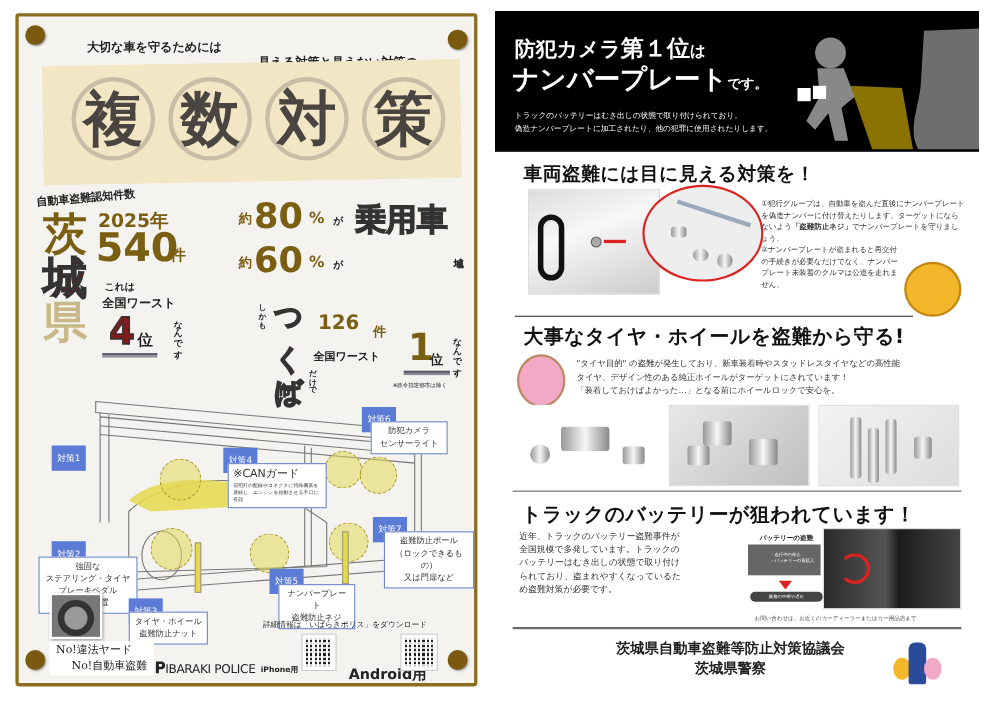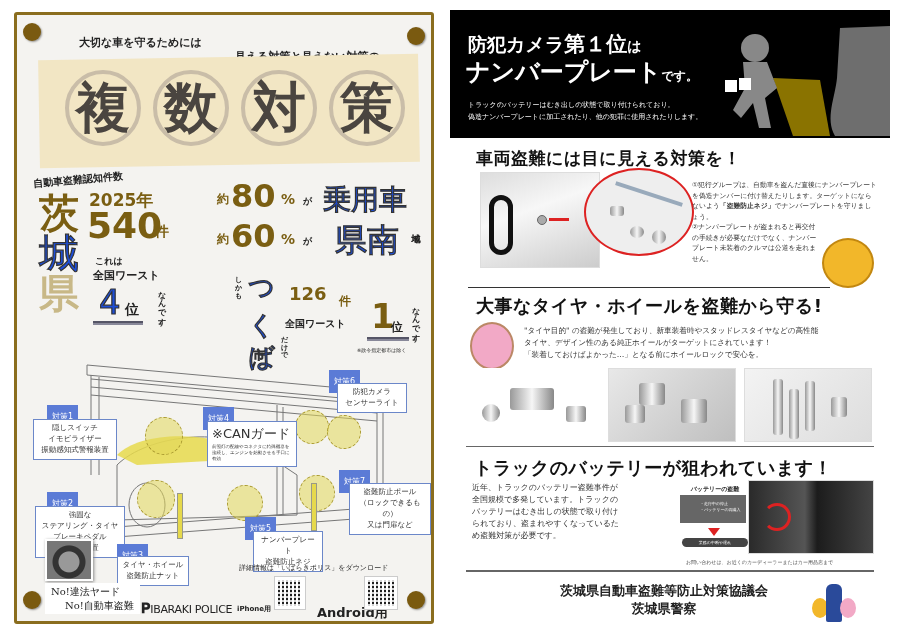--- a/index.html
+++ b/index.html
@@ -5,21 +5,21 @@
 *{box-sizing:border-box;margin:0;padding:0}
 body{width:900px;height:637px;background:#fff;font-family:"DejaVu Sans",sans-serif;position:relative;overflow:hidden;color:#222}
 .abs{position:absolute}
 
 #left{position:absolute;left:14px;top:12px;width:420px;height:612px;background:#f4f3f0;border:3px solid #8a6d1e;border-radius:3px}
 .pin{position:absolute;width:18px;height:18px;border-radius:50%;background:#7a5a10;box-shadow:1px 1px 2px rgba(0,0,0,.4)}
 .kicker{position:absolute;font-weight:bold;font-size:11px;color:#222}
 #band{position:absolute;left:22px;top:42px;width:380px;height:108px;background:#f2e6c4;transform:rotate(-1deg)}
 .kanji-big{position:absolute;top:55px;width:76px;height:76px;border-radius:50%;border:4px solid #c9bda8;display:flex;align-items:center;justify-content:center;font-size:54px;font-weight:bold;color:#4a4540}
 .gold{color:#7a5e12}
-.outline{color:#1d4ed8;-webkit-text-stroke:1.2px #333;font-weight:normal}
+.outline{color:#7f1d1d;-webkit-text-stroke:1.2px #333;font-weight:bold}
 .tag{position:absolute;background:#5b7bd6;color:#fff;font-size:8px;padding:6px 5px}
 .note{position:absolute;background:#fff;border:1px solid #6b87c9;font-size:7.5px;line-height:1.45;text-align:center;padding:3px 4px;color:#333}
 .circle-y{position:absolute;border-radius:50%;background:rgba(225,215,90,.55);border:1px dashed #aa9a30}
 .qr{position:absolute;background:repeating-linear-gradient(90deg,#222 0 2px,#fff 2px 4px),#fff;border:3px solid #fff;outline:1px solid #ccc}
 .qr::after{content:"";position:absolute;inset:0;background:repeating-linear-gradient(0deg,rgba(255,255,255,.8) 0 2px,transparent 2px 4px)}
 
 #hero{position:absolute;left:450px;top:10px;width:440px;height:128px;background:#000;color:#fff}
 .h2{position:absolute;font-weight:bold;font-size:17px;color:#111;letter-spacing:.5px}
 .body-s{position:absolute;font-size:7.5px;line-height:1.55;color:#333}
 .hr{position:absolute;height:2px;background:#666}
@@ -62,21 +62,20 @@
   <div class="abs gold" style="left:200px;top:176px;font-size:12px;font-weight:bold">約</div>
   <div class="abs gold" style="left:214px;top:162px;font-size:32px;font-weight:bold">80</div>
   <div class="abs gold" style="left:264px;top:176px;font-size:14px;font-weight:bold">%</div>
   <div class="abs" style="left:286px;top:180px;font-size:9px;font-weight:bold">が</div>
   <div class="abs outline" style="left:306px;top:166px;font-size:28px">乗用車</div>
 
   <div class="abs gold" style="left:200px;top:216px;font-size:12px;font-weight:bold">約</div>
   <div class="abs gold" style="left:214px;top:202px;font-size:32px;font-weight:bold">60</div>
   <div class="abs gold" style="left:264px;top:216px;font-size:14px;font-weight:bold">%</div>
   <div class="abs" style="left:286px;top:220px;font-size:9px;font-weight:bold">が</div>
-  <div class="abs outline" style="left:318px;top:204px;font-size:32px">県南</div>
   <div class="abs" style="left:392px;top:212px;font-size:9px;font-weight:bold;writing-mode:vertical-rl">地域</div>
 
   <div class="abs" style="left:216px;top:256px;font-size:7px;font-weight:bold;writing-mode:vertical-rl">しかも</div>
   <div class="abs outline" style="left:232px;top:250px;font-size:26px;writing-mode:vertical-rl;line-height:1">つくば</div>
   <div class="abs outline" style="left:236px;top:332px;font-size:12px">市</div>
   <div class="abs" style="left:262px;top:316px;font-size:7px;font-weight:bold;writing-mode:vertical-rl">だけで</div>
 
   <div class="abs gold" style="left:272px;top:270px;font-size:18px;font-weight:bold;line-height:1">126</div>
   <div class="abs gold" style="left:322px;top:278px;font-size:12px;font-weight:bold">件</div>
   <div class="abs" style="left:268px;top:302px;font-size:10px;font-weight:bold">全国ワースト</div>
@@ -108,34 +107,31 @@
   <div class="circle-y" style="left:128px;top:402px;width:38px;height:38px"></div>
   <div class="circle-y" style="left:120px;top:465px;width:38px;height:38px"></div>
   <div class="circle-y" style="left:210px;top:470px;width:36px;height:36px"></div>
   <div class="circle-y" style="left:278px;top:395px;width:34px;height:34px"></div>
   <div class="circle-y" style="left:310px;top:400px;width:34px;height:34px"></div>
   <div class="circle-y" style="left:282px;top:460px;width:36px;height:36px"></div>
   <div class="abs" style="left:160px;top:478px;width:6px;height:46px;background:#e6d94c;border:1px solid #998"></div>
   <div class="abs" style="left:294px;top:468px;width:6px;height:48px;background:#e6d94c;border:1px solid #998"></div>
 
   <div class="tag" style="left:30px;top:390px">対策1</div>
-  <div class="note" style="left:16px;top:404px;width:84px;white-space:pre-line">隠しスイッチ
-イモビライザー
-振動感知式警報装置</div>
   <div class="tag" style="left:30px;top:477px">対策2</div>
   <div class="note" style="left:18px;top:491px;width:90px;white-space:pre-line">強固な
 ステアリング・タイヤ
 ブレーキペダル
 の固定装置</div>
   <div class="tag" style="left:100px;top:529px">対策3</div>
   <div class="note" style="left:100px;top:541px;width:72px;white-space:pre-line">タイヤ・ホイール
 盗難防止ナット</div>
   <div class="tag" style="left:186px;top:392px">対策4</div>
   <div class="note" style="left:190px;top:406px;width:90px;text-align:left">
-    <div style="font-size:13px">※CANガード</div>
+    <div style="font-size:10px">※CANガード</div>
     <div style="font-size:4.5px;line-height:1.4">前照灯の配線やコネクタに特殊機器を接続し、エンジンを始動させる手口に有効</div>
   </div>
   <div class="tag" style="left:228px;top:502px">対策5</div>
   <div class="note" style="left:236px;top:516px;width:70px;white-space:pre-line">ナンバープレート
 盗難防止ネジ</div>
   <div class="tag" style="left:312px;top:355px">対策6</div>
   <div class="note" style="left:320px;top:368px;width:70px;white-space:pre-line">防犯カメラ
 センサーライト</div>
   <div class="tag" style="left:322px;top:455px">対策7</div>
   <div class="note" style="left:332px;top:468px;width:82px;white-space:pre-line">盗難防止ポール

